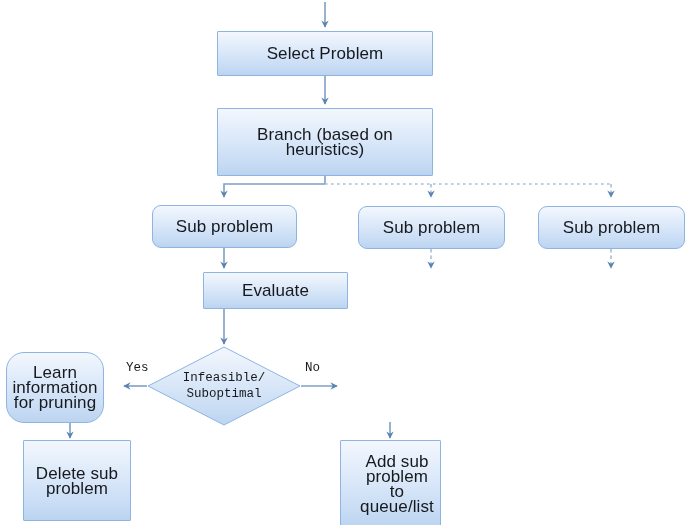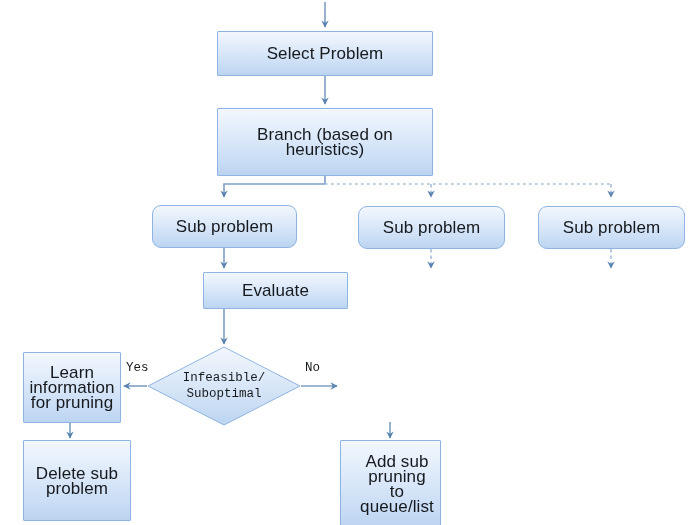--- a/index.html
+++ b/index.html
@@ -170,37 +170,37 @@
   </div>
 
   <div class="edge-label" style="left:126px; top:361px;">
     <span>Yes</span>
   </div>
 
   <div class="edge-label" style="left:305px; top:361px;">
     <span>No</span>
   </div>
 
-  <div class="node" style="left:23px; top:352px; width:98px; height:71px;">
+  <div class="node" style="left:6px; top:352px; width:98px; height:71px;border-radius:18px;">
     <span class="label">
       <span>Learn</span><br>
       <span>information</span><br>
       <span>for pruning</span>
     </span>
   </div>
 
   <div class="node" style="left:23px; top:440px; width:108px; height:81px;">
     <span class="label">
       <span>Delete sub</span><br>
       <span>problem</span>
     </span>
   </div>
 
 
   <div class="node" style="left:340px; top:440px; width:101px; height:88px;padding-left:13px;">
     <span class="label">
       <span>Add sub</span><br>
-      <span>pruning to</span><br>
+      <span>problem to</span><br>
       <span>queue/list</span>
     </span>
   </div>
 
 </div>
 
 </body></html>

